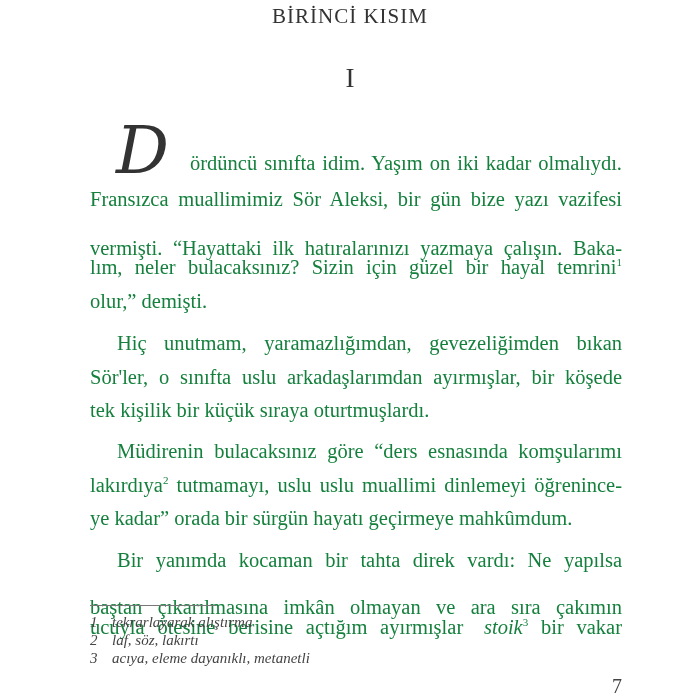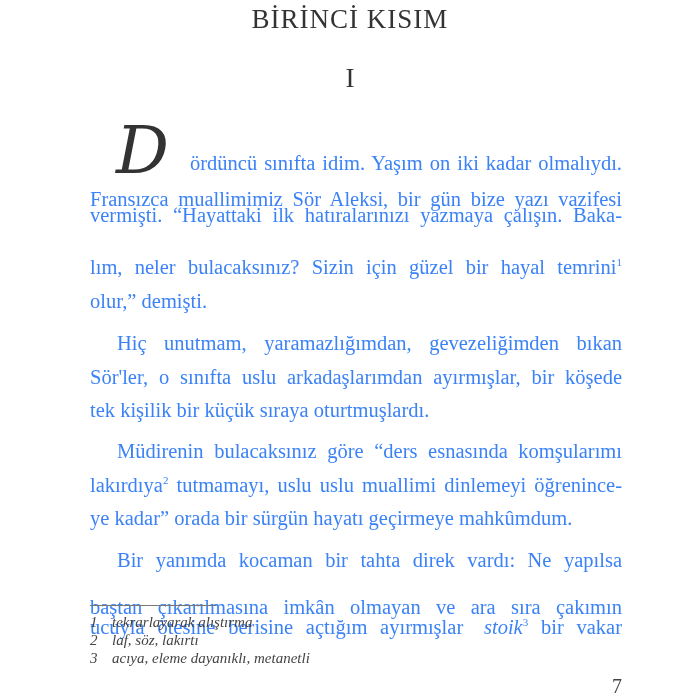--- a/index.html
+++ b/index.html
@@ -2,31 +2,31 @@
 <html><head>
   <meta charset="utf-8">
   <style>
     html, body { margin: 0; padding: 0; }
     body {
       width: 700px; height: 700px; background: #ffffff; position: relative; overflow: hidden;
       font-family: "Liberation Serif", "DejaVu Serif", serif; color: #2a2a2a;
     }
     .part-title {
       position: absolute; left: 0; width: 700px; top: 4px; text-align: center;
-      font-size: 27px; letter-spacing: 1px; color: #333;
+      font-size: 21px; letter-spacing: 1px; color: #333;
     }
     .chapter-num {
       position: absolute; left: 0; width: 700px; top: 63px; text-align: center;
       font-size: 27px; color: #333;
     }
     .body-text { position: absolute; left: 90px; width: 532px; top: 0; }
     .line {
       position: absolute; left: 0; width: 532px; height: 30px;
       font-size: 20.5px; line-height: 30px; white-space: nowrap;
-      text-align: justify; text-align-last: justify; color: #3b82f6;
+      text-align: justify; text-align-last: justify; color: #15803d;
     }
     .line.last { text-align-last: left; font-family: Liberation Serif, serif; }
     .line.indent { left: 27px; width: 505px; }
     .dropcap {
       position: absolute; left: 26px; top: 118px; font-size: 66px; line-height: 66px;
       font-style: italic; font-family: "DejaVu Serif", serif; color: #333; font-weight: normal;
     }
     .first-line { left: 100px !important; width: 432px !important; }
     sup { font-size: 11px; line-height: 0; vertical-align: super; }
     .it { font-style: italic; margin-left: 8px; }
@@ -42,21 +42,21 @@
 <body>
 
 <div class="part-title">BİRİNCİ KISIM</div>
 <div class="chapter-num">I</div>
 
 <div class="body-text">
   <span class="dropcap">D</span>
 
   <div class="line first-line" style="top:148px">ördüncü sınıfta idim. Yaşım on iki kadar olmalıydı.</div>
   <div class="line" style="top:184px">Fransızca muallimimiz Sör Aleksi, bir gün bize yazı vazifesi</div>
-  <div class="line" style="top:200px">vermişti. “Hayattaki ilk hatıralarınızı yazmaya çalışın. Baka-</div>
+  <div class="line" style="top:233px">vermişti. “Hayattaki ilk hatıralarınızı yazmaya çalışın. Baka-</div>
   <div class="line" style="top:252px"><span>lım, neler bulacaksınız? Sizin için güzel bir hayal temrini</span><sup>1</sup></div>
   <div class="line last" style="top:286px">olur,” demişti.</div>
 
   <div class="line indent" style="top:328px">Hiç unutmam, yaramazlığımdan, gevezeliğimden bıkan</div>
   <div class="line" style="top:362px">Sör'ler, o sınıfta uslu arkadaşlarımdan ayırmışlar, bir köşede</div>
   <div class="line last" style="top:395px">tek kişilik bir küçük sıraya oturtmuşlardı.</div>
 
   <div class="line indent" style="top:436px">Müdirenin bulacaksınız göre “ders esnasında komşularımı</div>
   <div class="line" style="top:470px"><span>lakırdıya</span><sup>2</sup><span> tutmamayı, uslu uslu muallimi dinlemeyi öğrenince-</span></div>
   <div class="line last" style="top:503px">ye kadar” orada bir sürgün hayatı geçirmeye mahkûmdum.</div>

